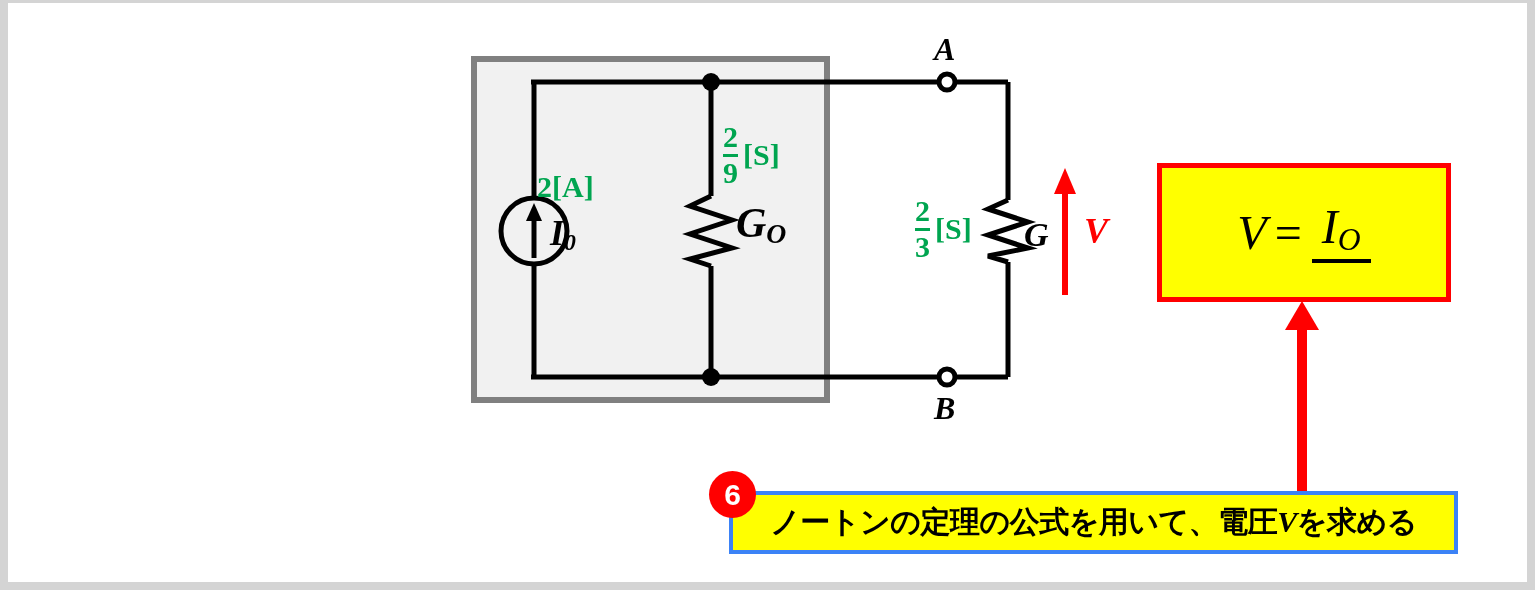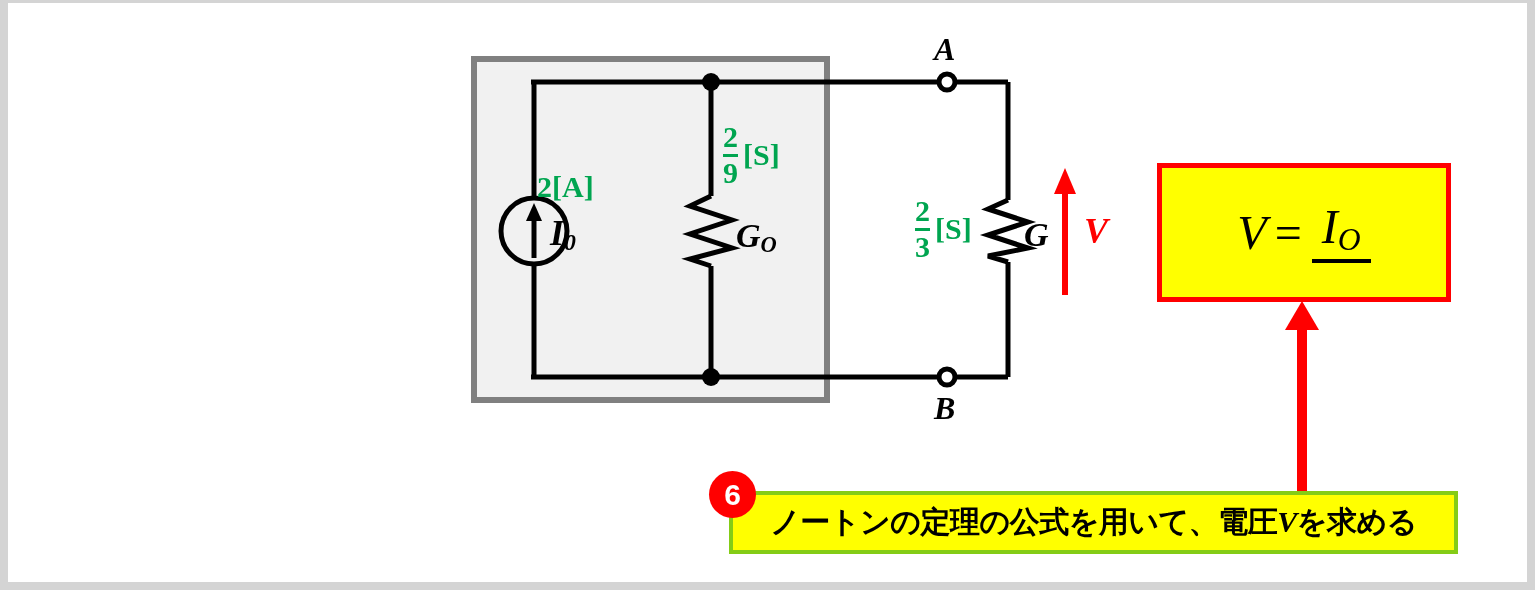--- a/index.html
+++ b/index.html
@@ -115,21 +115,21 @@
   .formula .fden { display: block; padding: 4px 10px 0 10px; line-height: 1.05; }
 
   
   #caption-box {
     position: absolute;
     left: 729px;
     top: 491px;
     width: 729px;
     height: 63px;
     background: #ffff00;
-    border: 4px solid #84cc16;
+    border: 4px solid #3b82f6;
     box-sizing: border-box;
     display: flex;
     align-items: center;
     justify-content: center;
   }
   #caption-text {
     font-family: "Liberation Sans", sans-serif;
     font-weight: bold;
     font-size: 30px;
     color: #000000;
@@ -225,21 +225,21 @@
   </div>
 
   <div class="lbl green" style="left:723px; top:122px; font-size:30px;">
     <span class="frac">
       <span class="num">2</span>
       <span class="bar"></span>
       <span class="den">9</span>
     </span><span class="unit">[S]</span>
   </div>
 
-  <div class="lbl blk" style="left:736px; top:219px; font-size:34px;">
+  <div class="lbl blk" style="left:736px; top:202px; font-size:42px;">
     <span>G</span><span class="sub">O</span>
   </div>
 
   <div class="lbl blk" style="left:934px; top:33px; font-size:32px;">A</div>
 
   <div class="lbl blk" style="left:934px; top:392px; font-size:32px;">B</div>
 
   <div class="lbl green" style="left:915px; top:196px; font-size:30px;">
     <span class="frac">
       <span class="num">2</span>

